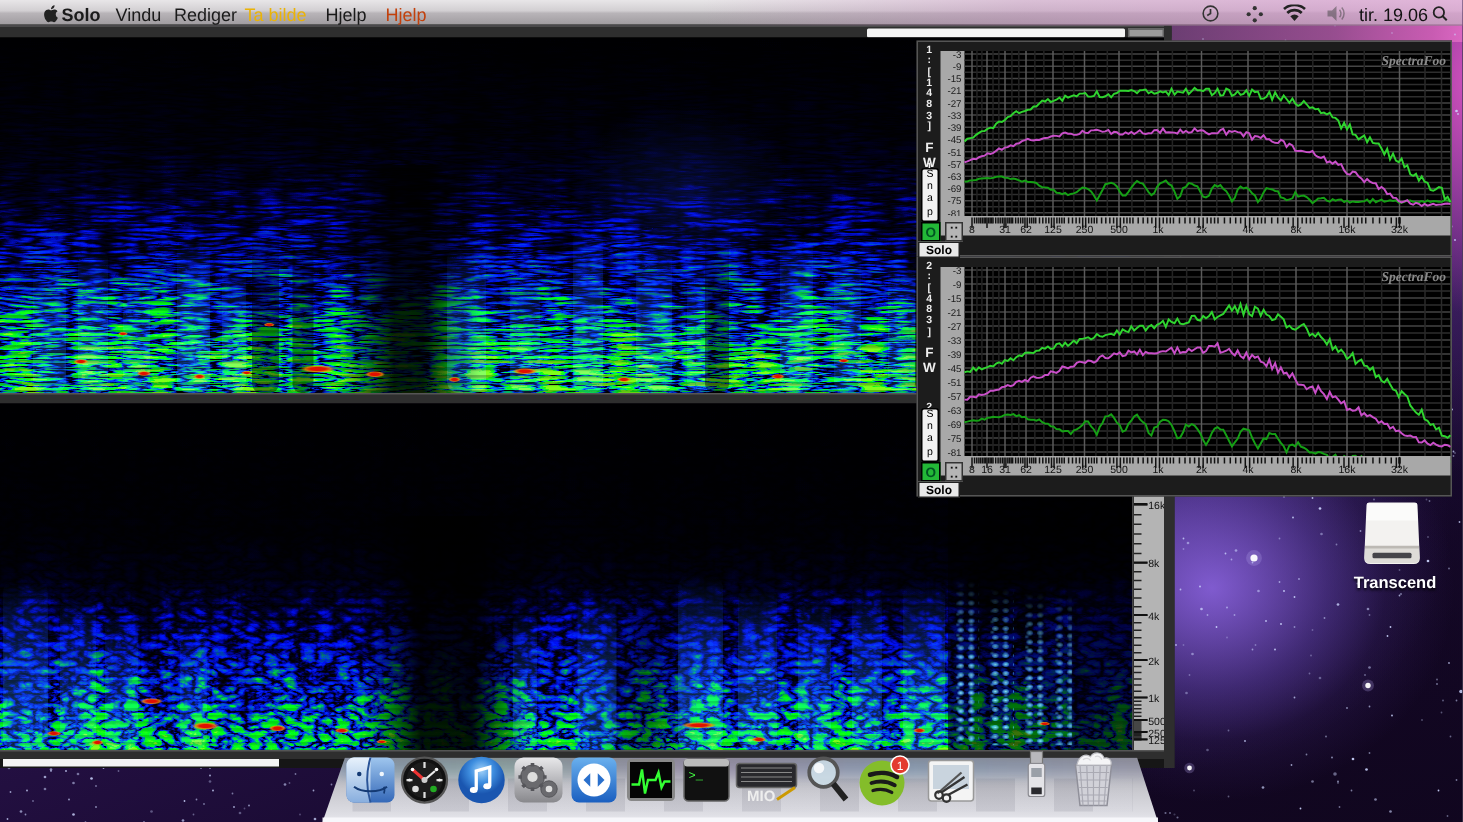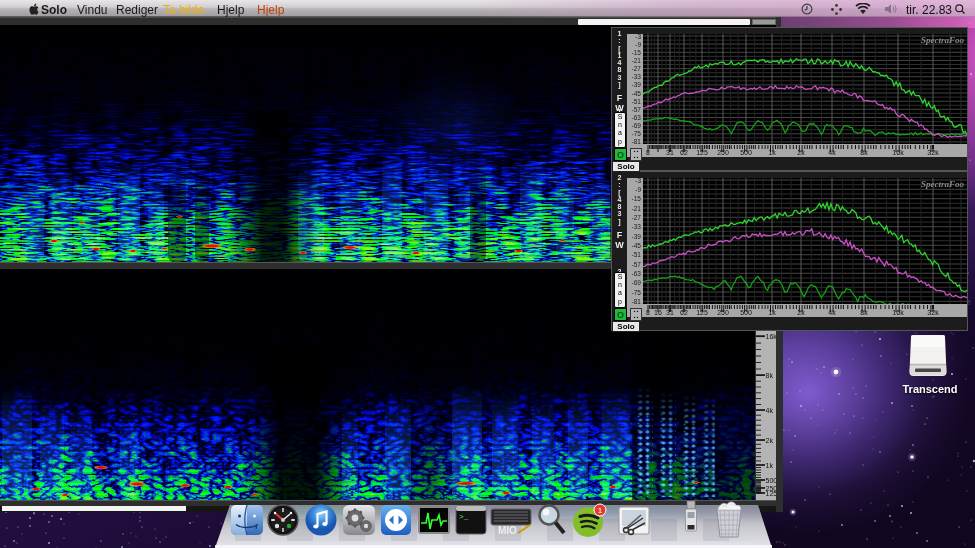--- a/index.html
+++ b/index.html
@@ -1126,21 +1126,21 @@
   </svg>
 <svg class="abs" style="left:855px;top:3px;" width="16" height="12" viewBox="0 0 16 12">
     <path d="M8 11 L5.2 7.8 A4.4 4.4 0 0 1 10.8 7.8 Z" fill="#222"></path>
     <path d="M3.2 5.6 A7 7 0 0 1 12.8 5.6" fill="none" stroke="#222" stroke-width="1.8"></path>
     <path d="M1 3 A10.5 10.5 0 0 1 15 3" fill="none" stroke="#222" stroke-width="1.8"></path>
   </svg>
 <svg class="abs" style="left:884px;top:3px;" width="14" height="12" viewBox="0 0 14 12" opacity="0.5">
     <path d="M1 4 L4 4 L7 1 L7 11 L4 8 L1 8 Z" fill="#444"></path>
     <path d="M9 3.5 A4 4 0 0 1 9 8.5 M10.5 2 A6 6 0 0 1 10.5 10" stroke="#444" fill="none" stroke-width="1"></path>
   </svg>
-<div class="abs" style="left:906px;top:2.5px;font:12px 'Liberation Sans',sans-serif;color:#111;">tir. 22.83</div>
+<div class="abs" style="left:906px;top:2.5px;font:12px 'Liberation Sans',sans-serif;color:#111;">tir. 19.06</div>
 <svg class="abs" style="left:954px;top:2.5px;" width="12" height="12" viewBox="0 0 16 16">
     <circle cx="7" cy="7" r="4.6" fill="none" stroke="#222" stroke-width="1.6"></circle>
     <line x1="10.4" y1="10.4" x2="14" y2="14" stroke="#222" stroke-width="1.8"></line>
   </svg>
 <svg class="abs" style="left:905px;top:334px;" width="46" height="46" viewBox="0 0 46 46">
     <path d="M6 3 Q6 1 8 1 L38 1 Q40 1 40 3 L41.5 38 Q41.5 42 37.5 42 L8.5 42 Q4.5 42 4.5 38 Z" fill="#f3f2f0"></path>
     <path d="M6.5 1.5 L39.5 1.5 L40 13 L6 13 Z" fill="#fbfbfa"></path>
     <path d="M5 31 L41 31 L41.3 38 Q41.3 41.4 37.5 41.4 L8.5 41.4 Q4.7 41.4 4.7 38 Z" fill="#dedcd8"></path>
     <rect x="10" y="34.5" width="26" height="3.6" rx="1" fill="#45454a"></rect>
     <path d="M5 29.8 L41 29.8 L41.1 31.6 L4.95 31.6 Z" fill="#bcb9b4"></path>

